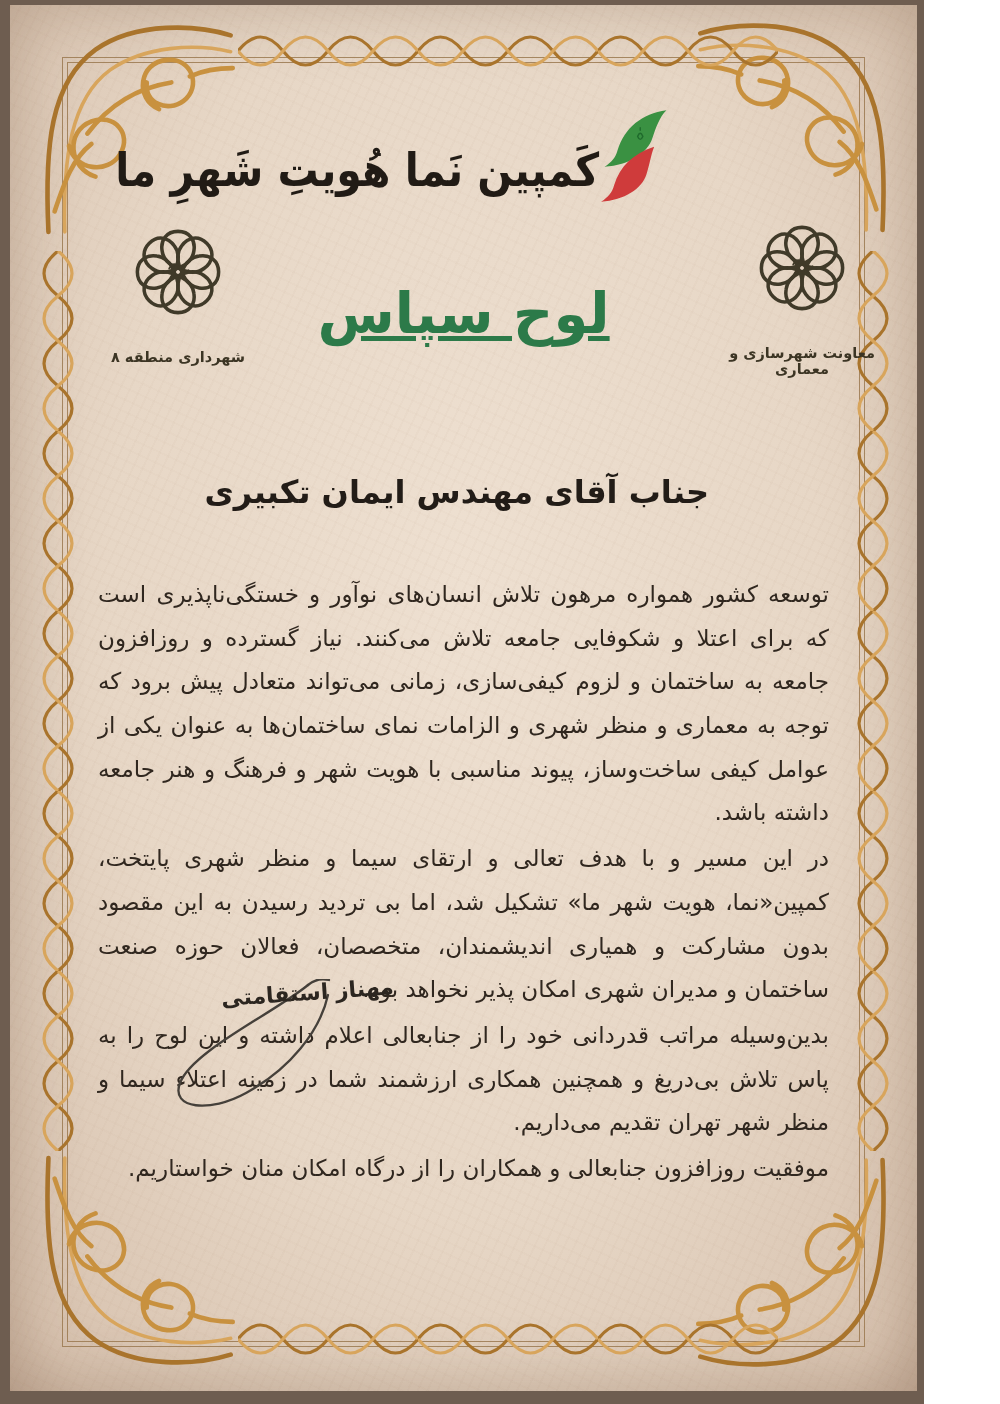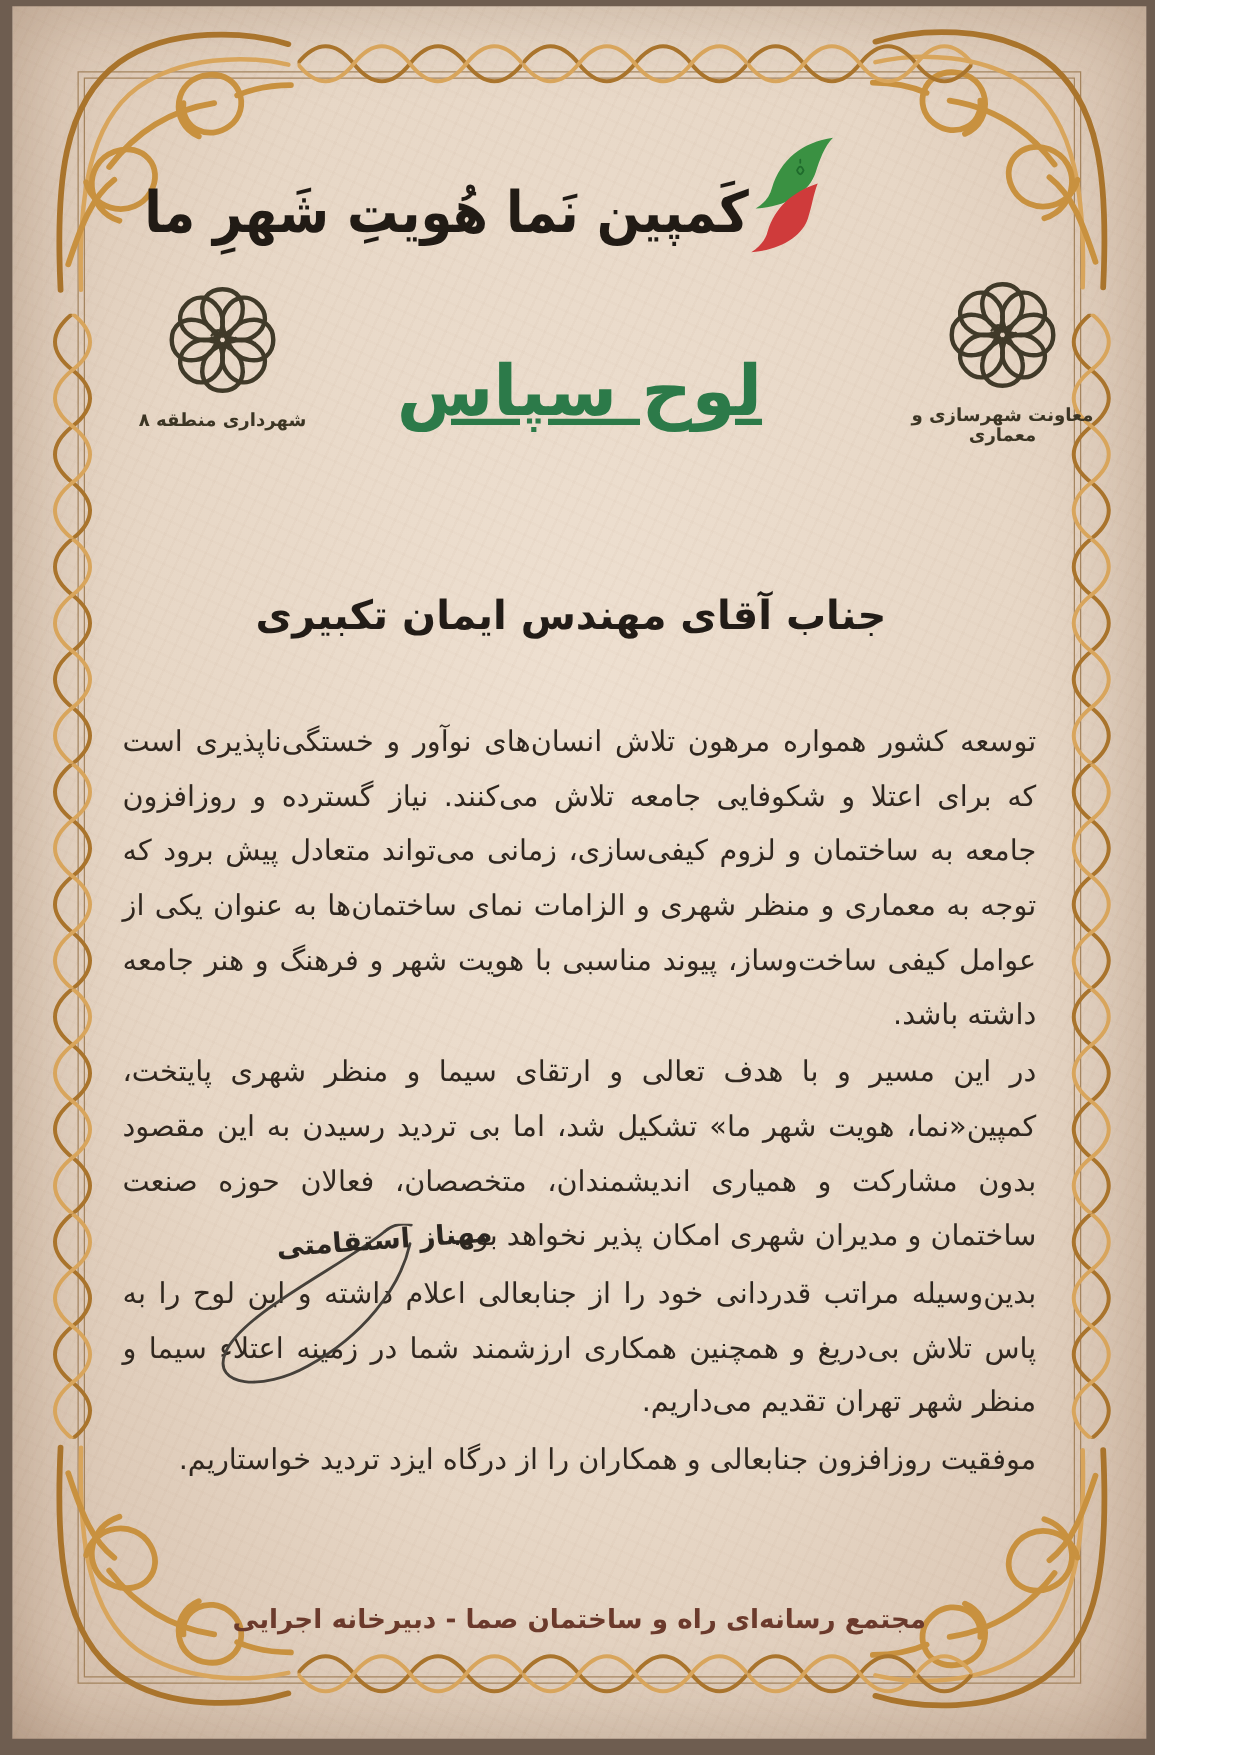--- a/index.html
+++ b/index.html
@@ -41,21 +41,21 @@
   .campaign-title{
     position:absolute;top:138px;right:318px;direction:rtl;white-space:nowrap;
     font-size:41px;font-weight:bold;color:#211b15;letter-spacing:-.5px;
     transform:scaleY(1.12);transform-origin:top right;
   }
   .flag{position:absolute;right:232px;top:100px;width:100px;height:122px;}
   .logo-block{position:absolute;text-align:center;}
   .logo-block.left{left:88px;top:214px;width:160px;}
   .logo-block.right{left:694px;top:210px;width:196px;}
   .logo-block svg{width:106px;height:106px;}
-  .logo-caption{direction:rtl;font-size:14.5px;font-weight:bold;color:#3c3524;margin-top:0;}
+  .logo-caption{direction:rtl;font-size:14.5px;font-weight:bold;color:#3c3524;margin-top:20px;}
   .st{fill:none;stroke:var(--logo-ink);stroke-width:4;stroke-linejoin:round;}
   .stc{fill:none;stroke:var(--logo-ink);stroke-width:2;stroke-linecap:round;}
   .plaque-title{
     position:absolute;left:0;right:0;top:276px;text-align:center;direction:rtl;
     font-size:56px;font-weight:bold;color:var(--green);letter-spacing:1px;text-decoration:underline;
   }
   
   .addressee{
     position:absolute;top:468px;right:208px;direction:rtl;white-space:nowrap;
     font-size:32px;font-weight:bold;color:#221c17;
@@ -249,27 +249,26 @@
     </div>
 
     <div class="plaque-title">لوح سپاس</div>
 
     <div class="addressee">جناب آقای مهندس ایمان تکبیری</div>
 
     <div class="body-text">
       <p>توسعه کشور همواره مرهون تلاش انسان‌های نوآور و خستگی‌ناپذیری است که برای اعتلا و شکوفایی جامعه تلاش می‌کنند. نیاز گسترده و روزافزون جامعه به ساختمان و لزوم کیفی‌سازی، زمانی می‌تواند متعادل پیش برود که توجه به معماری و منظر شهری و الزامات نمای ساختمان‌ها به عنوان یکی از عوامل کیفی ساخت‌وساز، پیوند مناسبی با هویت شهر و فرهنگ و هنر جامعه داشته باشد.</p>
       <p>در این مسیر و با هدف تعالی و ارتقای سیما و منظر شهری پایتخت، کمپین«نما، هویت شهر ما» تشکیل شد، اما بی تردید رسیدن به این مقصود بدون مشارکت و همیاری اندیشمندان، متخصصان، فعالان حوزه صنعت ساختمان و مدیران شهری امکان پذیر نخواهد بود.</p>
       <p>بدین‌وسیله مراتب قدردانی خود را از جنابعالی اعلام داشته و این لوح را به پاس تلاش بی‌دریغ و همچنین همکاری ارزشمند شما در زمینه اعتلاء سیما و منظر شهر تهران تقدیم می‌داریم.</p>
-      <p>موفقیت روزافزون جنابعالی و همکاران را از درگاه ایزد تردید خواستاریم.</p>
+      <p>موفقیت روزافزون جنابعالی و همکاران را از درگاه امکان منان خواستاریم.</p>
     </div>
 
     <div class="signature">
       <svg class="sig-stroke" viewBox="0 0 250 140">
         <path class="sg" d="M162,6 C128,34 46,72 34,104 C24,130 64,134 100,114 C144,90 174,52 182,16"></path>
         <path class="sg" d="M162,6 c6,-5 13,-7 21,-5"></path>
       </svg>
       <div class="sig-name">مهناز استقامتی</div>
     </div>
 
-    <div class="footer-line">مجتمع رسانه‌ای راه و ساختمان صما - دبیرخانه اجرایی</div>
 
   </div>
 </div>
 
 </body></html>

